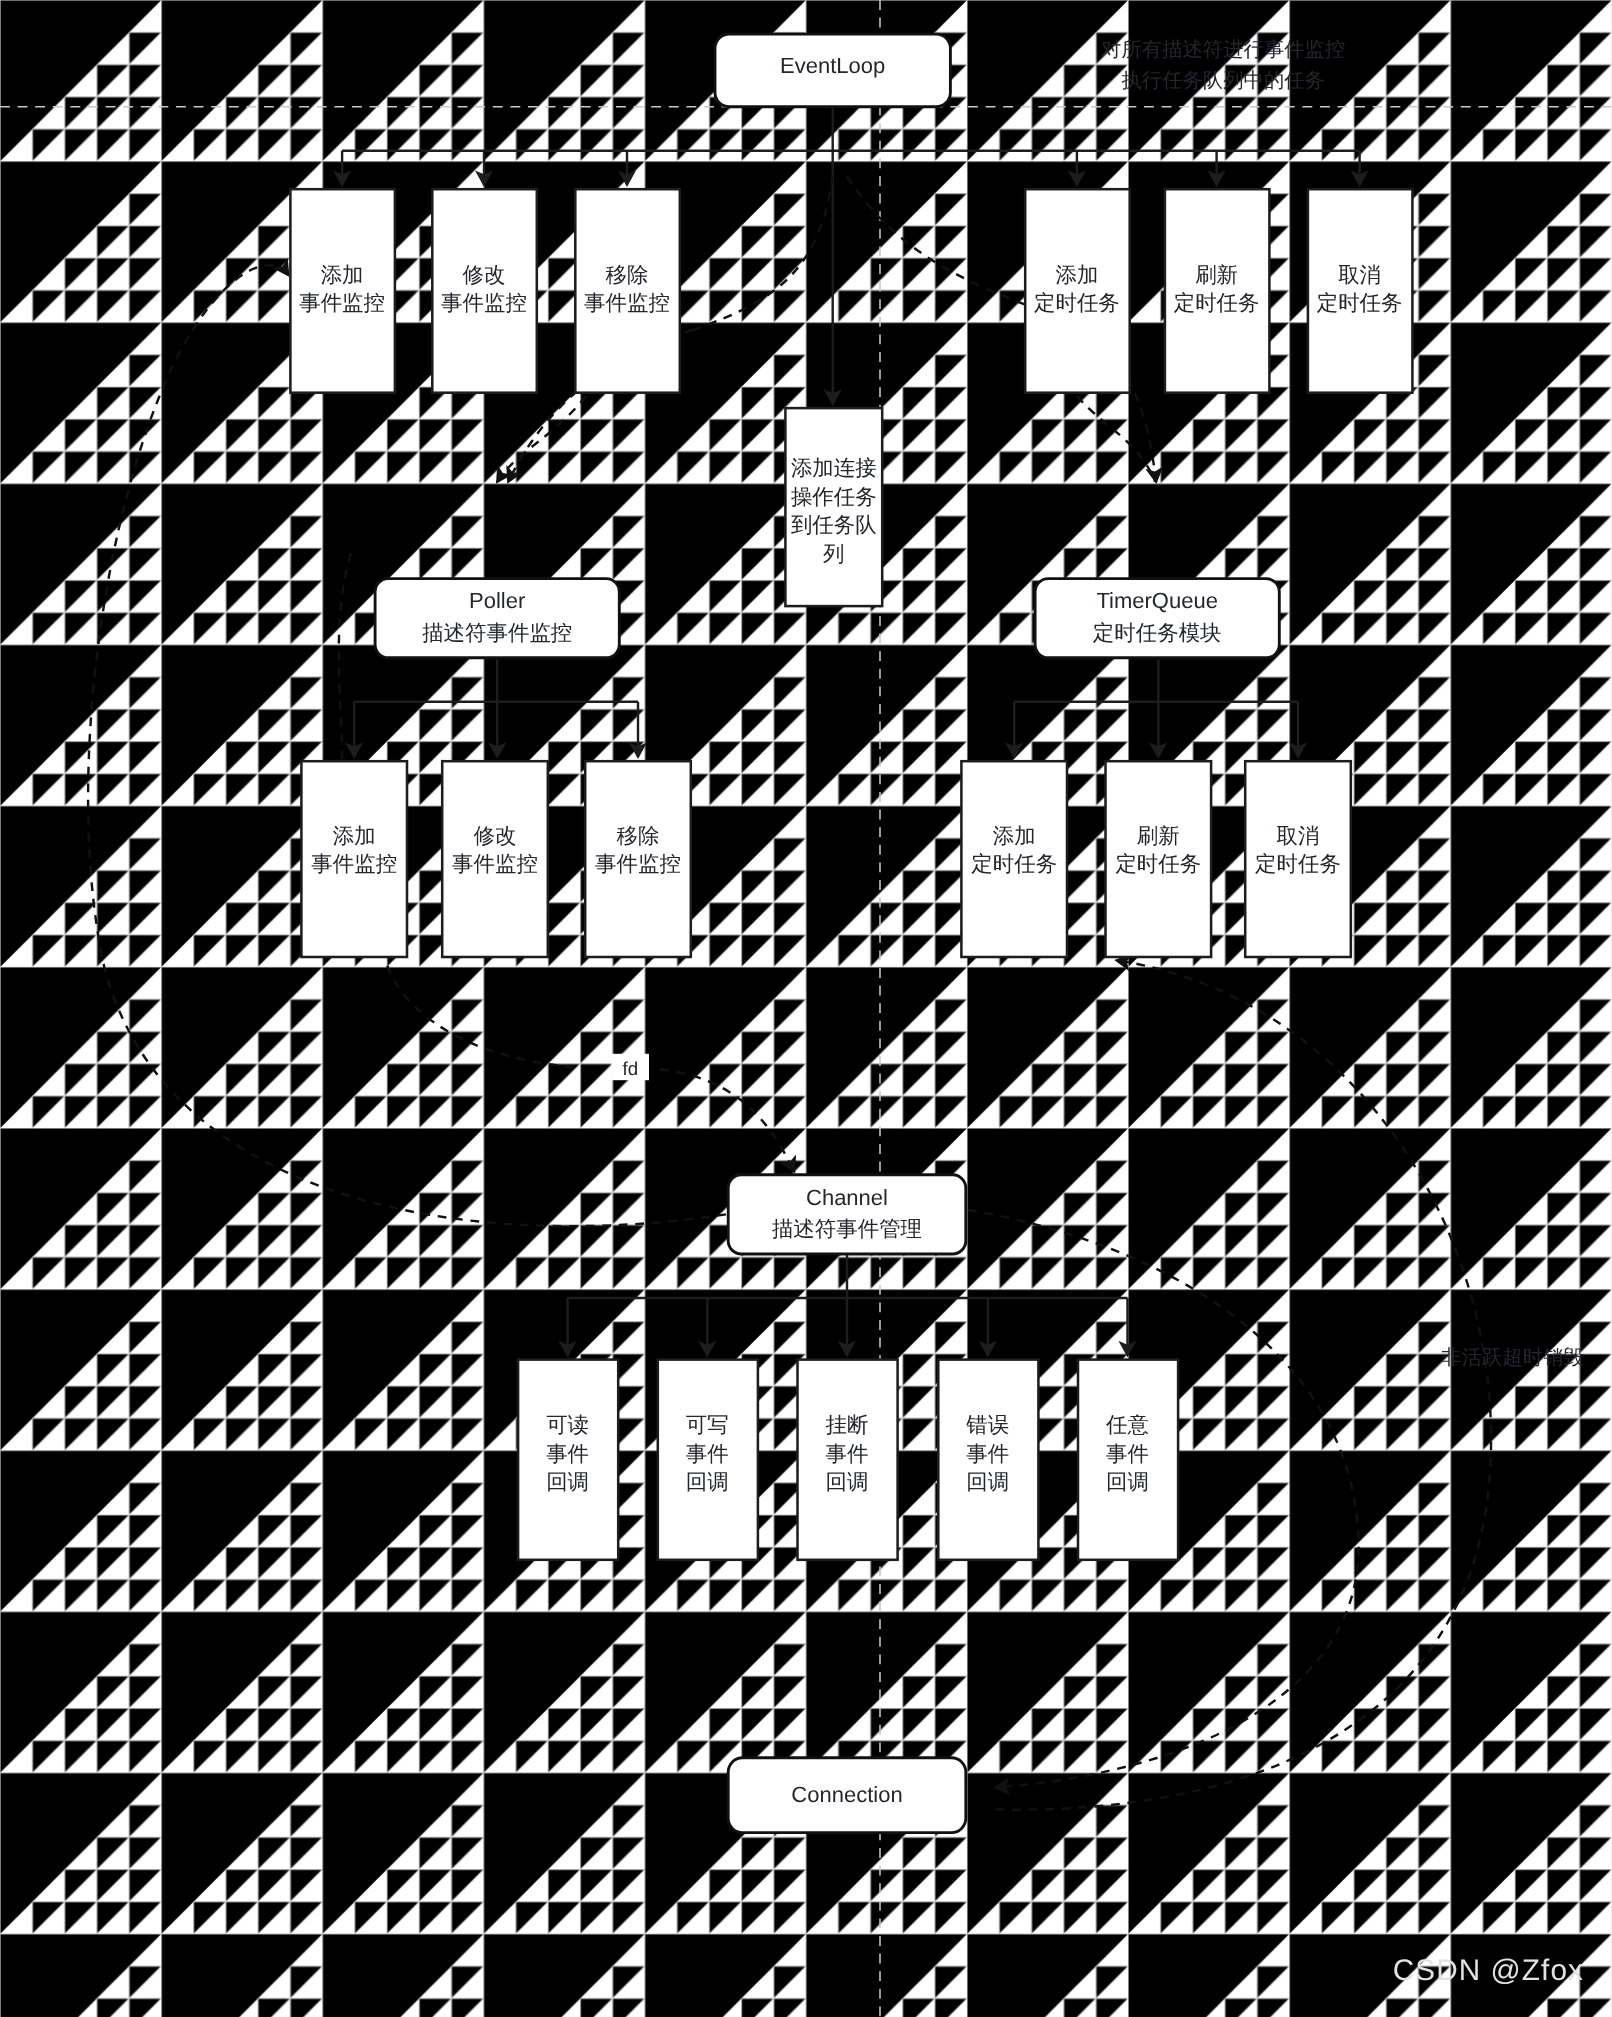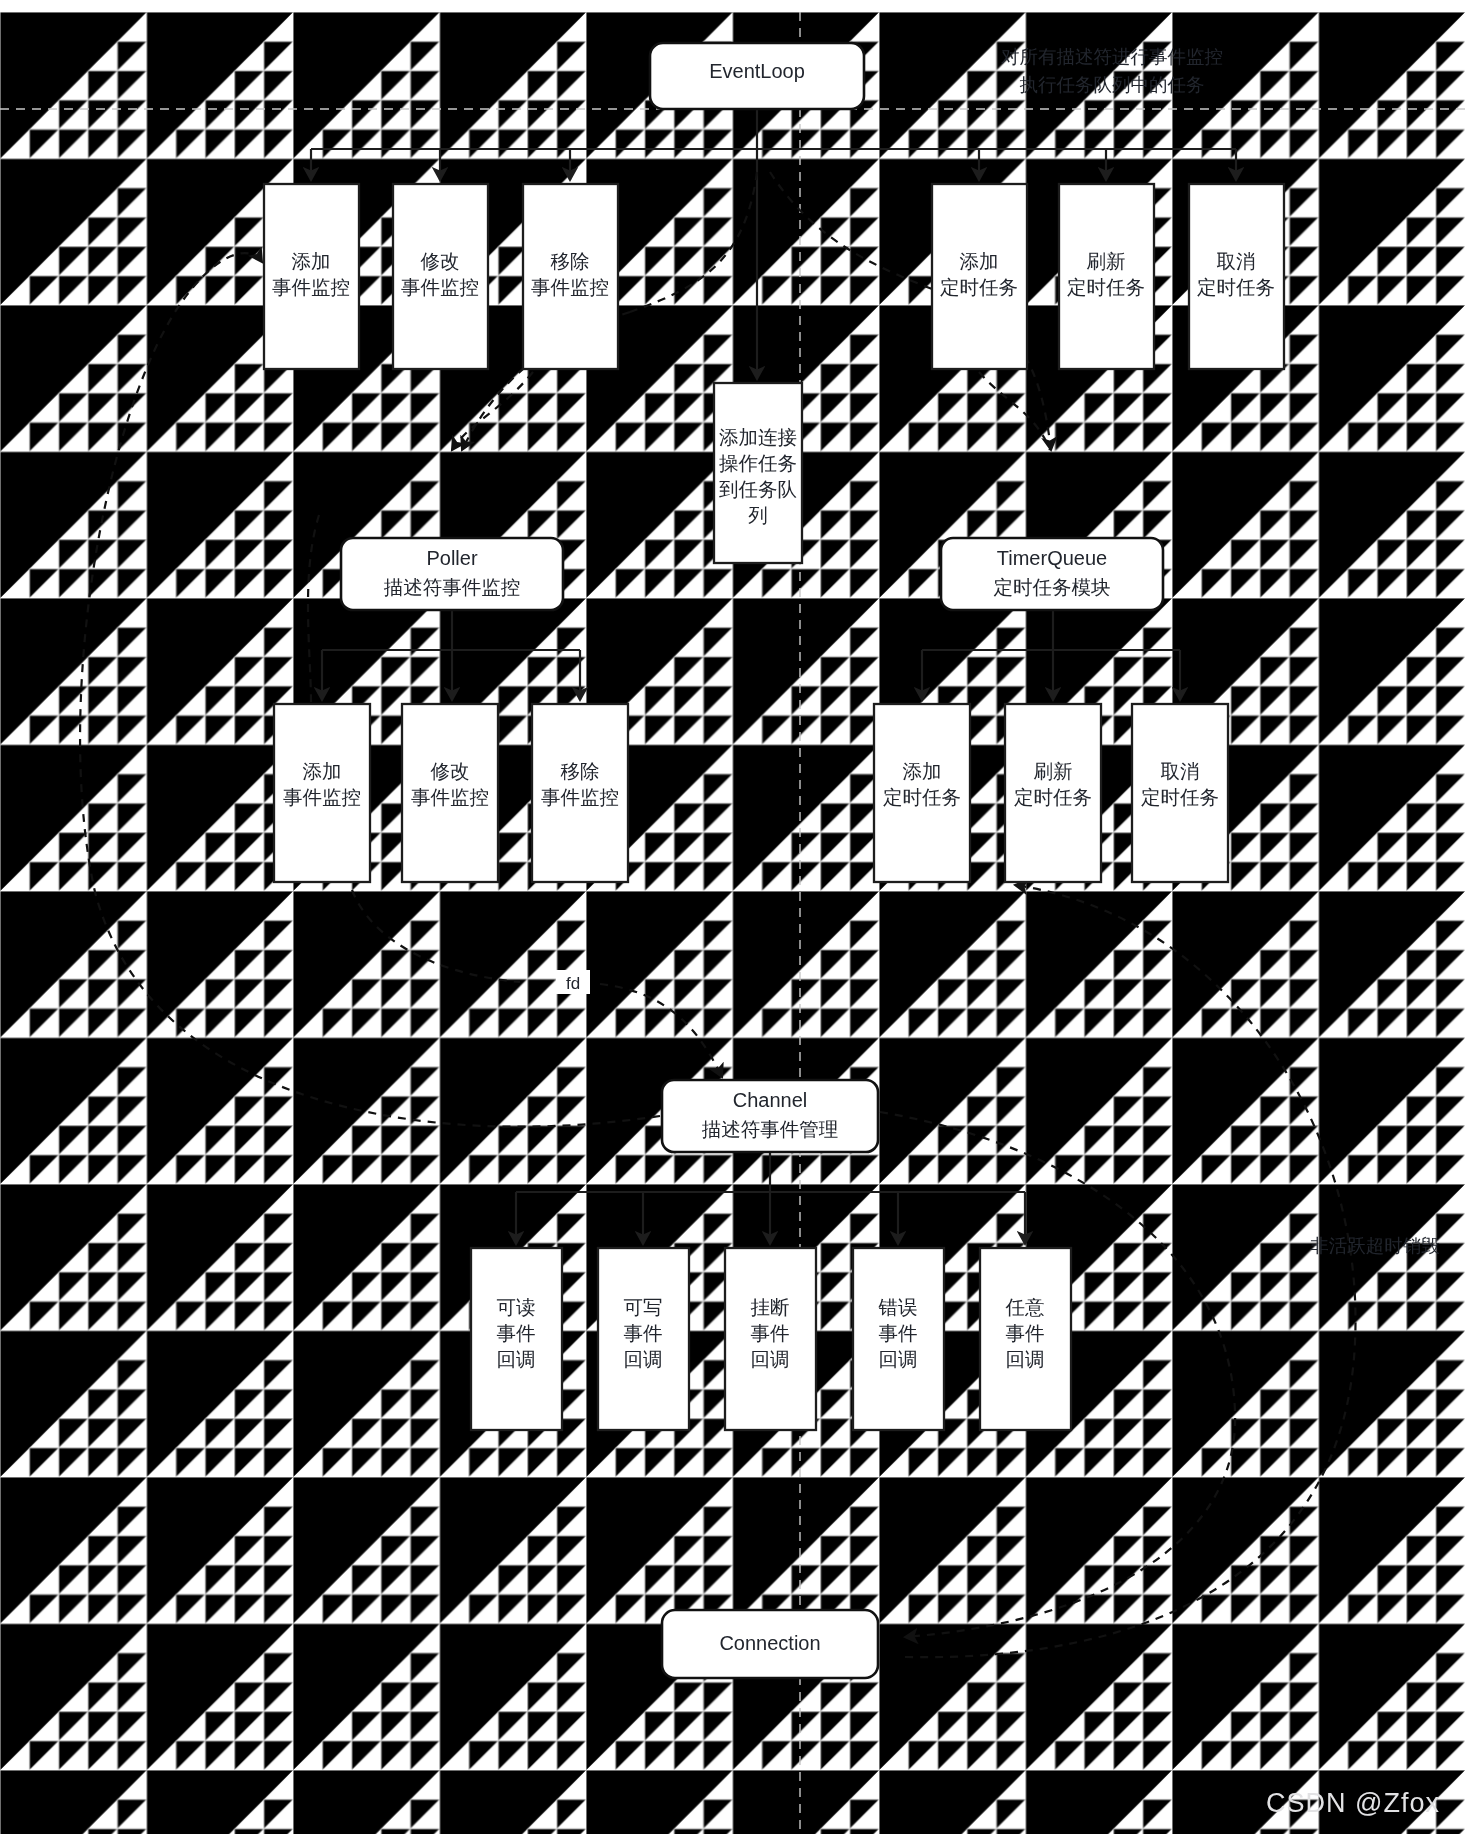--- a/index.html
+++ b/index.html
@@ -1,20 +1,20 @@
 <!DOCTYPE html>
 <html><head>
 <meta charset="utf-8">
 <style>
   html,body{margin:0;padding:0;background:#ffffff;}
   body{
     font-family:"Liberation Sans","DejaVu Sans",sans-serif;
     width:1465px;height:1834px;overflow:hidden;position:relative;
   }
-  #stage{position:relative;width:1465px;height:1458px;margin-top:12px;}
+  #stage{position:relative;width:1465px;height:1458px;}
   svg#diagram{position:absolute;top:0;left:0;width:1465px;height:1834px;display:block;}
 
   
   .grid-minor{stroke:#ececec;stroke-width:1;}
   .grid-major{stroke:#dedede;stroke-width:1;}
   .page-guide{stroke:#c8c8c8;stroke-width:1.4;stroke-dasharray:9 7;}
 
   
   .node-rect{fill:#ffffff;stroke:#1d1d1d;stroke-width:2.3;}
   .node-round{fill:#ffffff;stroke:#111111;stroke-width:2.6;}

